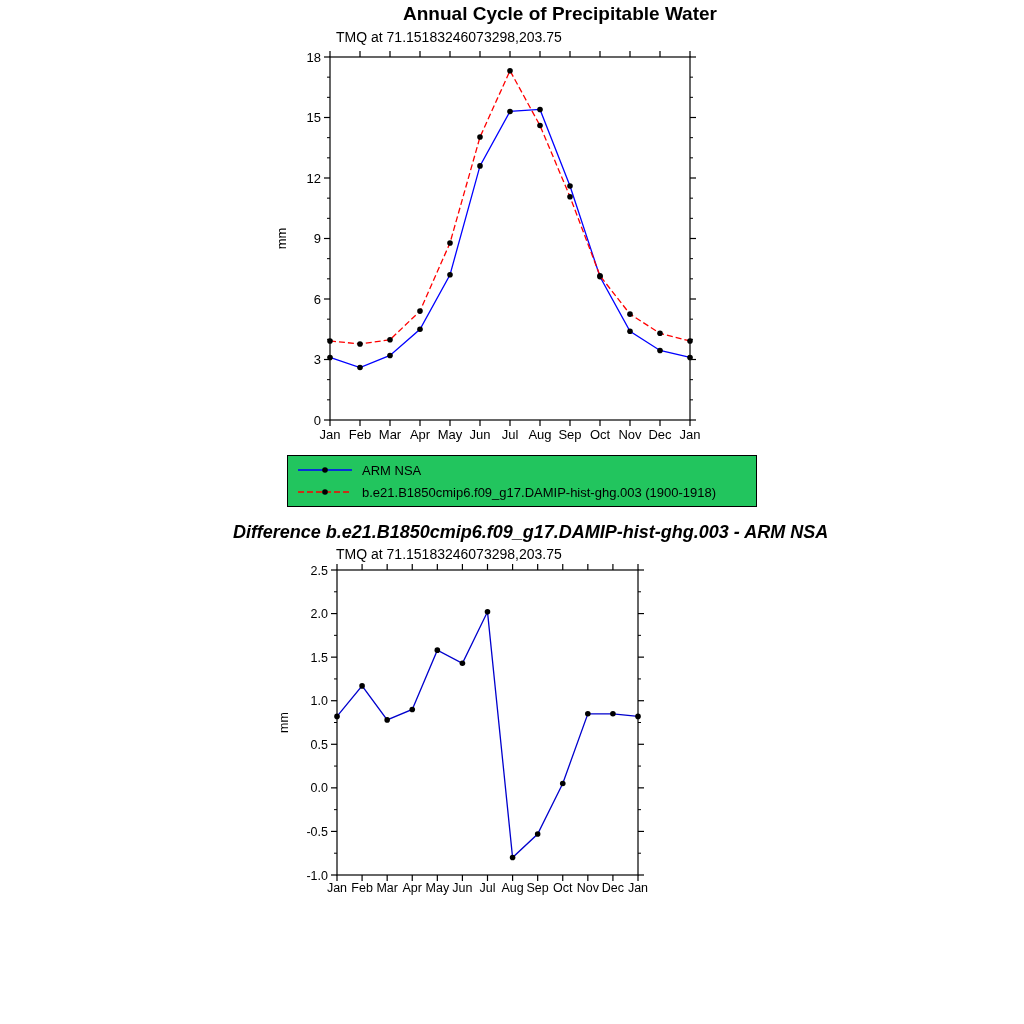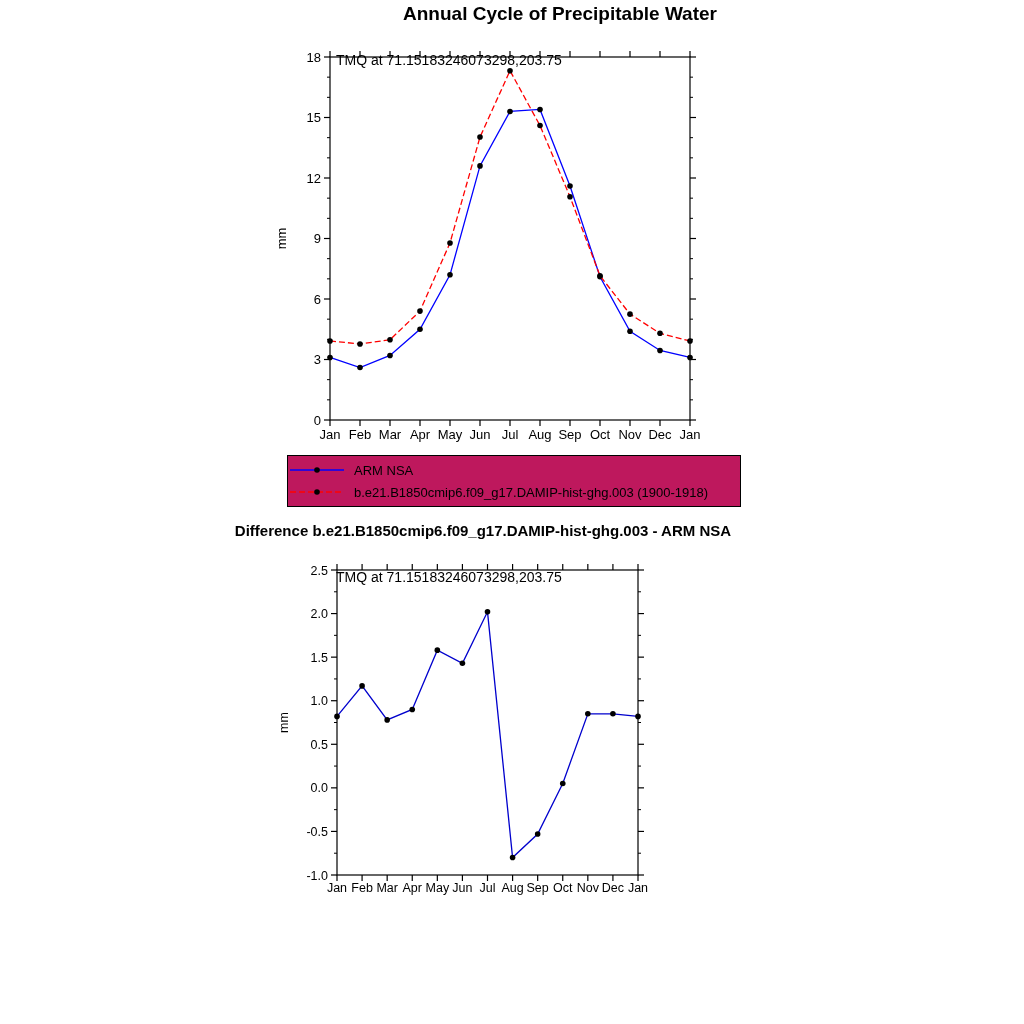--- a/index.html
+++ b/index.html
@@ -1,28 +1,28 @@
 <!DOCTYPE html>
 <html><head>
 <meta charset="utf-8">
 <style>
   html,body{margin:0;padding:0;background:#ffffff;}
   .canvas{position:relative;width:1024px;height:1024px;background:#ffffff;overflow:hidden;
           font-family:"Liberation Sans","DejaVu Sans",sans-serif;color:#000;}
   .title{position:absolute;font-weight:bold;text-align:center;white-space:nowrap;}
   .main-title{left:310px;top:3px;width:500px;font-size:19px;}
-  .diff-title{left:233px;top:522px;width:500px;font-size:15px;}
-  .subtitle{position:absolute;font-size:14px;white-space:nowrap;margin-top:23px;}
+  .diff-title{left:233px;top:522px;width:500px;font-size:18px;font-style:italic;}
+  .subtitle{position:absolute;font-size:14px;white-space:nowrap;}
   .sub1{left:336px;top:29px;}
   .sub2{left:336px;top:546px;}
   .plot{position:absolute;}
   .plot1{left:260px;top:28px;}
   .plot2{left:270px;top:545px;}
   .legend{position:absolute;left:287px;top:455px;width:452px;border:1px solid #000;
-          padding:3px 0;background:#be185d;}
+          padding:3px 8px;background:#22c55e;}
   .legend-row{display:flex;align-items:center;gap:8px;height:22px;}
   .legend-label{font-size:13px;white-space:nowrap;}
   svg text{font-family:"Liberation Sans","DejaVu Sans",sans-serif;fill:#000;}
 </style>
 </head>
 <body>
 
 <div class="canvas">
 
   <div class="title main-title">Annual Cycle of Precipitable Water</div>

